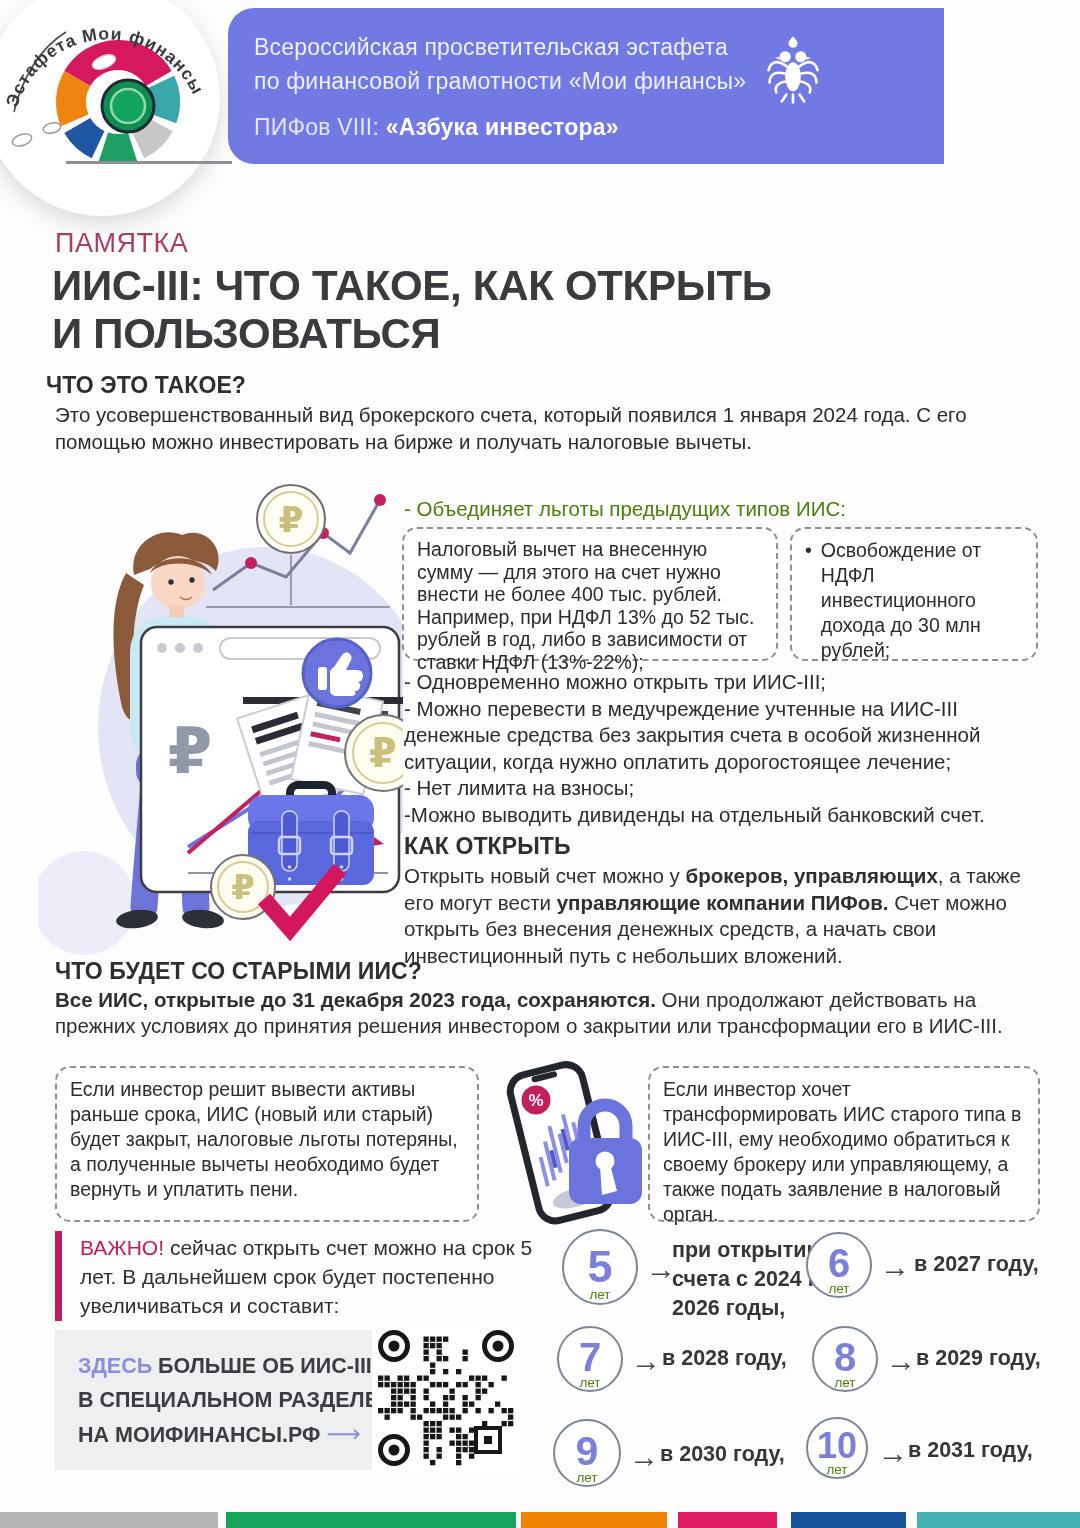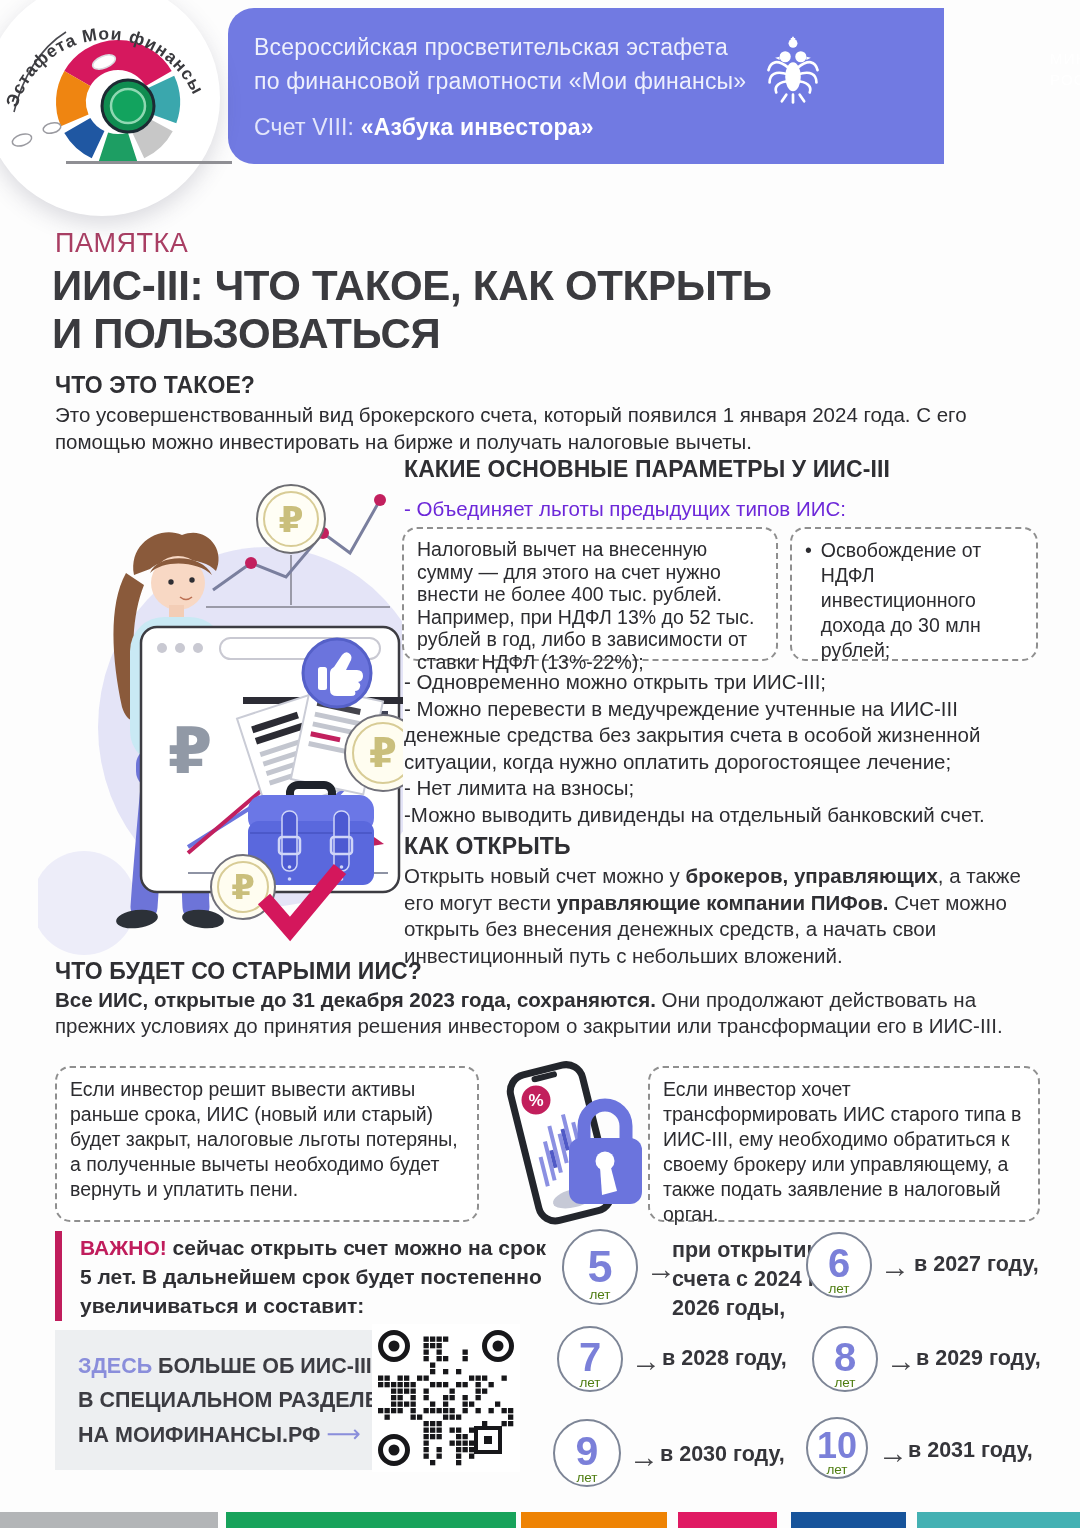--- a/index.html
+++ b/index.html
@@ -19,40 +19,40 @@
 
   .badge-circle{left:-16px;top:-20px;width:236px;height:236px;background:#ffffff;border-radius:50%;
                 box-shadow:0 8px 22px rgba(60,60,90,.18);z-index:3;}
   .badge-underline{left:66px;top:161px;width:166px;height:3px;background:#8f8f94;z-index:4;}
 
   
   .eyebrow{left:55px;top:228px;font-size:27px;color:#a93e63;font-weight:500;letter-spacing:.5px;}
   .main-title{left:52px;top:262px;font-size:42px;line-height:48px;font-weight:800;color:#3b3b3f;letter-spacing:-.3px;}
   .h-sec{font-size:23px;font-weight:800;color:#2f2f33;letter-spacing:.1px;}
   .body-t{font-size:20.5px;line-height:27px;color:#2c2c30;}
-  .what-h{left:55px;top:372px;}
+  .what-h{left:46px;top:372px;}
   .what-t{left:55px;top:401px;width:1000px;}
 
   .params-h{left:404px;top:456px;}
-  .params-i{left:404px;top:497px;width:640px;font-size:20.5px;color:#6d28d9;}
+  .params-i{left:404px;top:497px;width:640px;font-size:20.5px;color:#4d7c0f;}
   .dashed-box{border:2px dashed #8f8f8f;border-radius:15px;background:#fff;
               font-size:19.5px;line-height:22.5px;color:#2c2c30;padding:9px 13px;}
   .pbox1{left:402px;top:527px;width:376px;height:134px;}
   .pbox2{left:790px;top:527px;width:248px;height:134px;display:flex;gap:9px;line-height:25px;}
   .plist{left:404px;top:669px;width:648px;font-size:20.5px;line-height:26.5px;color:#2c2c30;}
   .howopen-h{left:404px;top:833px;}
   .howopen-t{left:404px;top:863px;width:648px;font-size:20.5px;line-height:26.5px;}
 
   .old-h{left:55px;top:958px;}
   .old-t{left:55px;top:987px;width:990px;font-size:20.5px;line-height:26px;}
   .obox-l{left:55px;top:1066px;width:424px;height:156px;font-size:19.5px;line-height:25px;}
   .obox-r{left:648px;top:1066px;width:392px;height:156px;font-size:19.5px;line-height:25px;}
 
   .imp-bar{left:55px;top:1231px;width:7px;height:90px;background:#c01d5c;}
-  .imp-text{left:80px;top:1233px;width:468px;font-size:21px;line-height:29px;font-weight:700;color:#2f2f33;}
+  .imp-text{left:80px;top:1233px;width:468px;font-size:21px;line-height:29px;font-weight:400;color:#2f2f33;}
   .imp-text .crim{color:#c01d5c;}
 
   
   .ycirc{border:2.5px solid #7d8596;border-radius:50%;background:#fff;text-align:center;}
   .ycirc .num{display:block;color:#7b80d9;font-weight:800;line-height:1;}
   .ycirc .unit{display:block;color:#4d7c0f;font-size:13.5px;margin-top:-2px;}
   .c5{left:562px;top:1229px;width:76px;height:76px;padding-top:13px;}  .c5 .num{font-size:45px;}
   .c6{left:806px;top:1232px;width:66px;height:66px;padding-top:9px;}   .c6 .num{font-size:40px;}
   .c7{left:557px;top:1326px;width:66px;height:66px;padding-top:9px;}   .c7 .num{font-size:40px;}
   .c8{left:812px;top:1326px;width:66px;height:66px;padding-top:9px;}   .c8 .num{font-size:40px;}
@@ -72,21 +72,21 @@
   .fbar{position:absolute;top:1512px;height:16px;}
 </style>
 </head>
 <body>
 
 <div class="page">
 
   <div class="abs banner">
     <div class="banner-line banner-l1">Всероссийская просветительская эстафета</div>
     <div class="banner-line banner-l2">по финансовой грамотности «Мои финансы»</div>
-    <div class="banner-line banner-stage"><span>Счет VIII: </span><b>«Азбука инвестора»</b></div>
+    <div class="banner-line banner-stage"><span>ПИФов VIII: </span><b>«Азбука инвестора»</b></div>
 
     <svg class="abs" style="left:536px;top:24px" width="58" height="74" viewBox="0 0 52 66">
       <g stroke="#ffffff" stroke-width="2.4" stroke-linecap="round" fill="none">
         <path d="M22 32 C12 24 6 26 4 34"></path>
           <path d="M22 38 C10 34 5 38 5 45"></path>
           <path d="M23 44 C13 44 9 49 11 54"></path>
         <path d="M30 32 C40 24 46 26 48 34"></path>
           <path d="M30 38 C42 34 47 38 47 45"></path>
           <path d="M29 44 C39 44 43 49 41 54"></path>
         <path d="M20 56 L16 62"></path>
@@ -229,21 +229,20 @@
     <circle cx="205" cy="432" r="32" fill="#fffdf0" stroke="#71717a" stroke-width="2"></circle>
     <circle cx="205" cy="432" r="25" fill="none" stroke="#d8cc96" stroke-width="2"></circle>
     <text x="205" y="444" text-anchor="middle" font-size="34" font-weight="700" fill="#cabf7c">₽</text>
     <path d="M226 444 L252 474 L302 414" fill="none" stroke="#d4175c" stroke-width="16"></path>
 
     <circle cx="299" cy="218" r="34" fill="#6b74dd" stroke="#5560c8" stroke-width="3"></circle>
     <rect x="280" y="212" width="9" height="23" rx="2.5" fill="#ffffff"></rect>
     <path d="M292 235 v-17 q0-4 4-6 l8-12 q4-5 8-1 q3 3 0 8 l-4 8 h11 q6 0 6 6 q0 5 -5 6 q3 2 2 5 q-1 4 -5 4 q2 5 -4 5 h-14 q-7 0 -7-6 z" fill="#ffffff"></path>
   </svg>
 
-  <div class="abs h-sec params-h">КАКИЕ ОСНОВНЫЕ ПАРАМЕТРЫ У ИИС-III</div>
   <div class="abs params-i">- Объединяет льготы предыдущих типов ИИС:</div>
   <div class="abs dashed-box pbox1">Налоговый вычет на внесенную сумму — для этого на счет нужно внести не более 400 тыс. рублей. Например, при НДФЛ 13% до 52 тыс. рублей в год, либо в зависимости от ставки НДФЛ (13%-22%);</div>
   <div class="abs dashed-box pbox2">
     <span>•</span>
     <span>Освобождение от НДФЛ инвестиционного дохода до 30 млн рублей;</span>
   </div>
   <div class="abs plist">
     <div>- Одновременно можно открыть три ИИС-III;</div>
     <div>- Можно перевести в медучреждение учтенные на ИИС-III денежные средства без закрытия счета в особой жизненной ситуации, когда нужно оплатить дорогостоящее лечение;</div>
     <div>- Нет лимита на взносы;</div>

